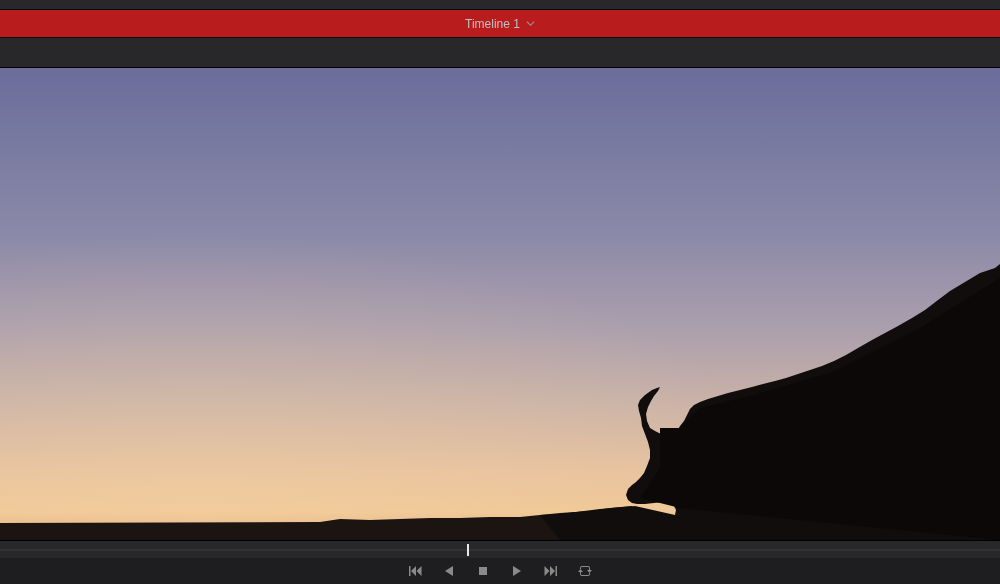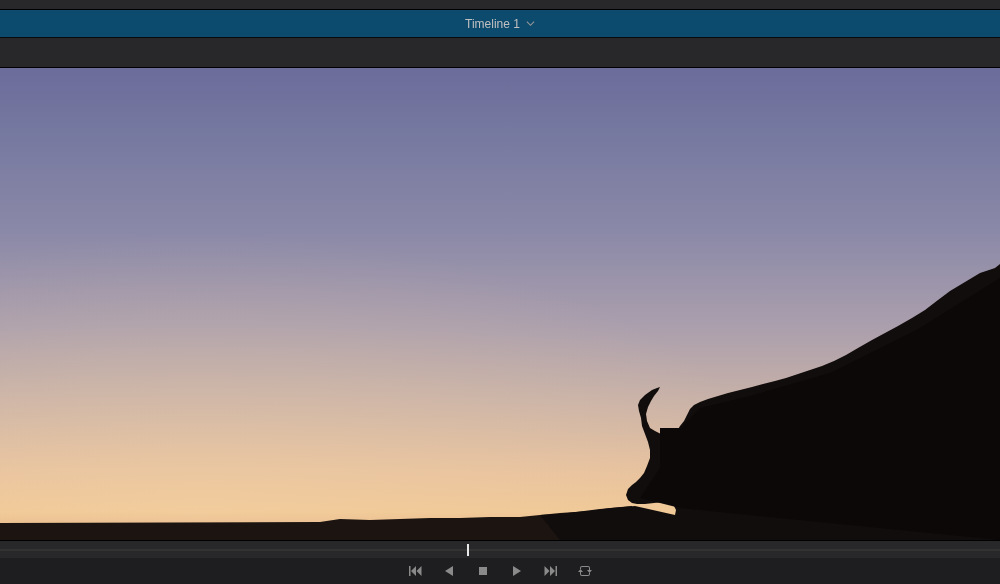--- a/index.html
+++ b/index.html
@@ -21,21 +21,21 @@
     .top-bar {
       height: 10px;
       width: 100%;
       background: #28282a;
       border-bottom: 1px solid #000;
     }
 
     .title-bar {
       height: 28px;
       width: 100%;
-      background: #0c4a6e;
+      background: #b91c1c;
       display: flex;
       align-items: center;
       justify-content: center;
       border-bottom: 1px solid #0a0a0a;
     }
 
     .timeline-title {
       display: flex;
       align-items: center;
       gap: 6px;

